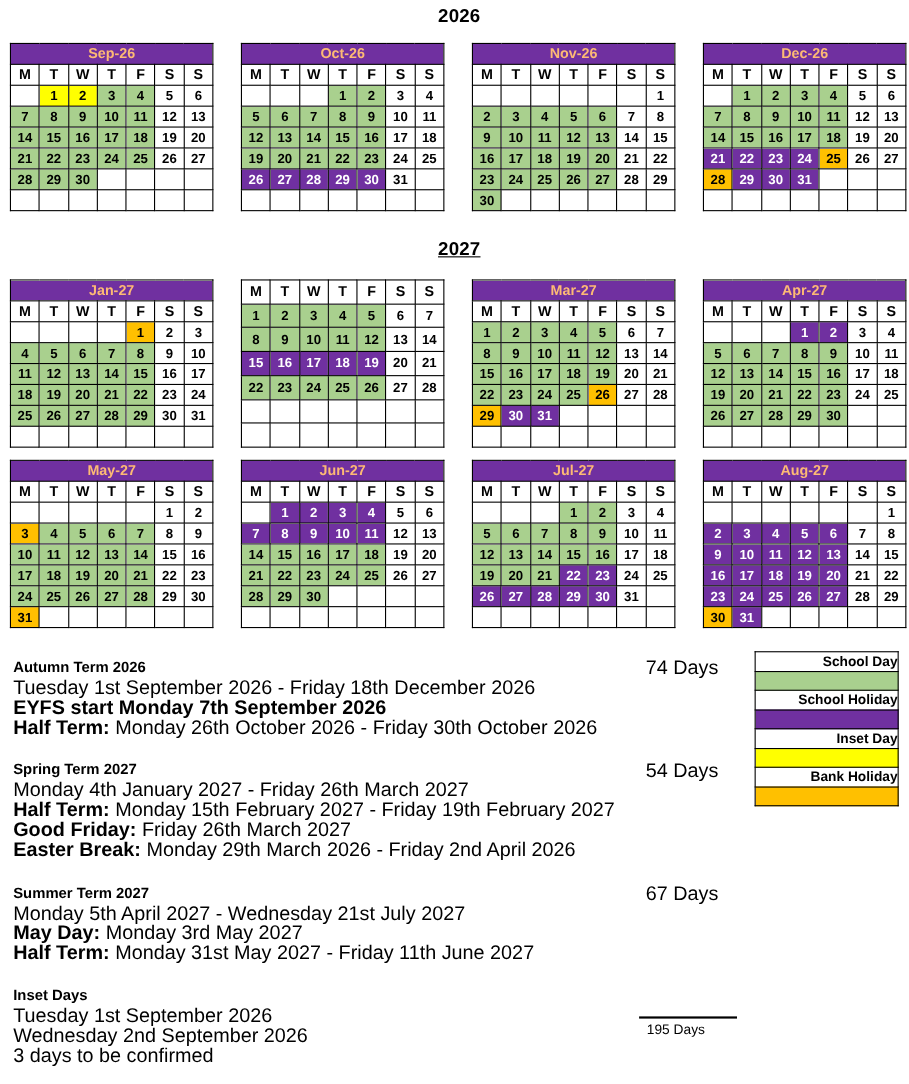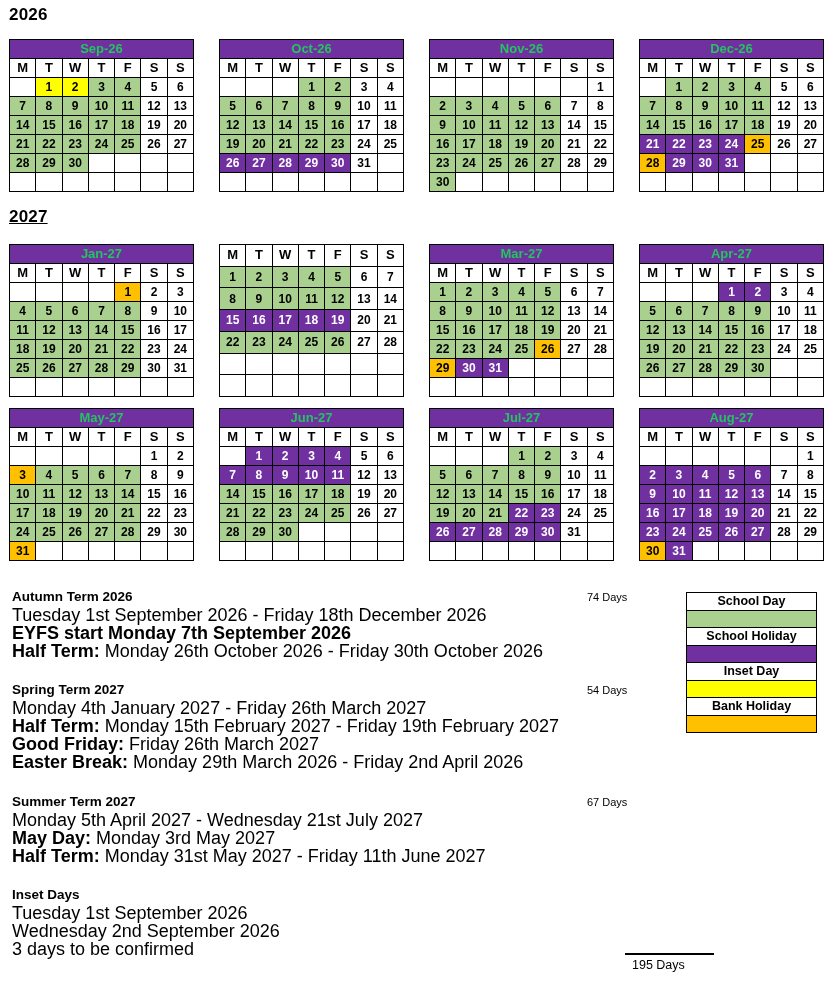--- a/index.html
+++ b/index.html
@@ -3,70 +3,70 @@
 <meta charset="utf-8">
 <style>
   html,body{margin:0;padding:0;background:#fff;}
   body{
     width:826px;height:985px;position:relative;
     font-family:"Liberation Sans","DejaVu Sans",sans-serif;
     color:#000;overflow:hidden;
   }
   .year-heading{
     font-size:17px;font-weight:bold;height:20px;
-    margin:5px 0 14px 9px;letter-spacing:.2px;
+    margin:5px 0 14px 9px;letter-spacing:.2px;text-align:center;
   }
-  .year-heading.second{margin-top:15px;margin-bottom:17px;text-decoration:underline;}
+  .year-heading.second{margin-top:25px;margin-bottom:17px;text-decoration:underline;}
   .cal-row{
     display:grid;grid-template-columns:repeat(4,185px);
     column-gap:25px;margin-left:9px;
   }
   .cal-row.gap-a{margin-bottom:0;}
   .cal-row.gap-b{margin-bottom:11px;}
   table.month{border-collapse:collapse;width:185px;table-layout:fixed;}
   table.month th,table.month td{
     border:1px solid #000;text-align:center;padding:0;
     font-size:12px;font-weight:bold;height:18px;line-height:18px;
     overflow:hidden;white-space:nowrap;
   }
   table.month th.mh{
-    background:var(--c-p,#7030A0);color:#22c55e;font-size:13px;
+    background:var(--c-p,#7030A0);color:#fdba74;font-size:13px;
     border:1px solid #000;
   }
   table.month tr.dow th{background:#fff;color:#000;font-size:13px;}
   td.t-g{background:var(--c-g,#A9D08E);}
   td.t-p{background:var(--c-p,#7030A0);color:#fff;}
   td.t-y{background:var(--c-y,#FFFF00);}
   td.t-o{background:var(--c-o,#FFC000);}
   .terms{margin:27px 0 0 12px;width:560px;}
   .term-section{margin-bottom:21px;}
   .term-section.s2{margin-bottom:22px;}
   .term-section.s3{margin-bottom:21px;}
   .term-section.s4{margin-bottom:0;}
   .term-heading{
     font-size:13.5px;font-weight:bold;line-height:18px;position:relative;
   }
   .term-line{font-size:18px;line-height:18px;}
   .term-line .b{font-weight:bold;}
   .day-count{
     position:absolute;left:575px;top:0;font-weight:normal;
-    font-size:11px;white-space:nowrap;
+    font-size:18px;white-space:nowrap;
   }
   table.legend{
     position:absolute;left:686px;top:592px;width:131px;
     border-collapse:collapse;
   }
   table.legend td{
     border:1.5px solid #000;height:16.5px;padding:0;
-    font-size:12.5px;font-weight:bold;text-align:center;line-height:16.5px;
+    font-size:12.5px;font-weight:bold;text-align:right;line-height:16.5px;
   }
   .total-days{
-    position:absolute;left:581px;top:953px;width:82px;
+    position:absolute;left:581px;top:924px;width:82px;
     border-top:2px solid #000;padding:3px 0 0 7px;
-    font-size:12.5px;white-space:nowrap;margin-left:44px;
+    font-size:12.5px;white-space:nowrap;
   }
 </style>
 </head>
 <body style="--c-g: #A9D08E; --c-p: #7030A0; --c-y: #FFFF00; --c-o: #FFC000;">
 
 <div class="year-heading">2026</div>
 <div class="cal-row gap-a" id="row0">
     <table class="month">
       <tbody>
         <tr>

